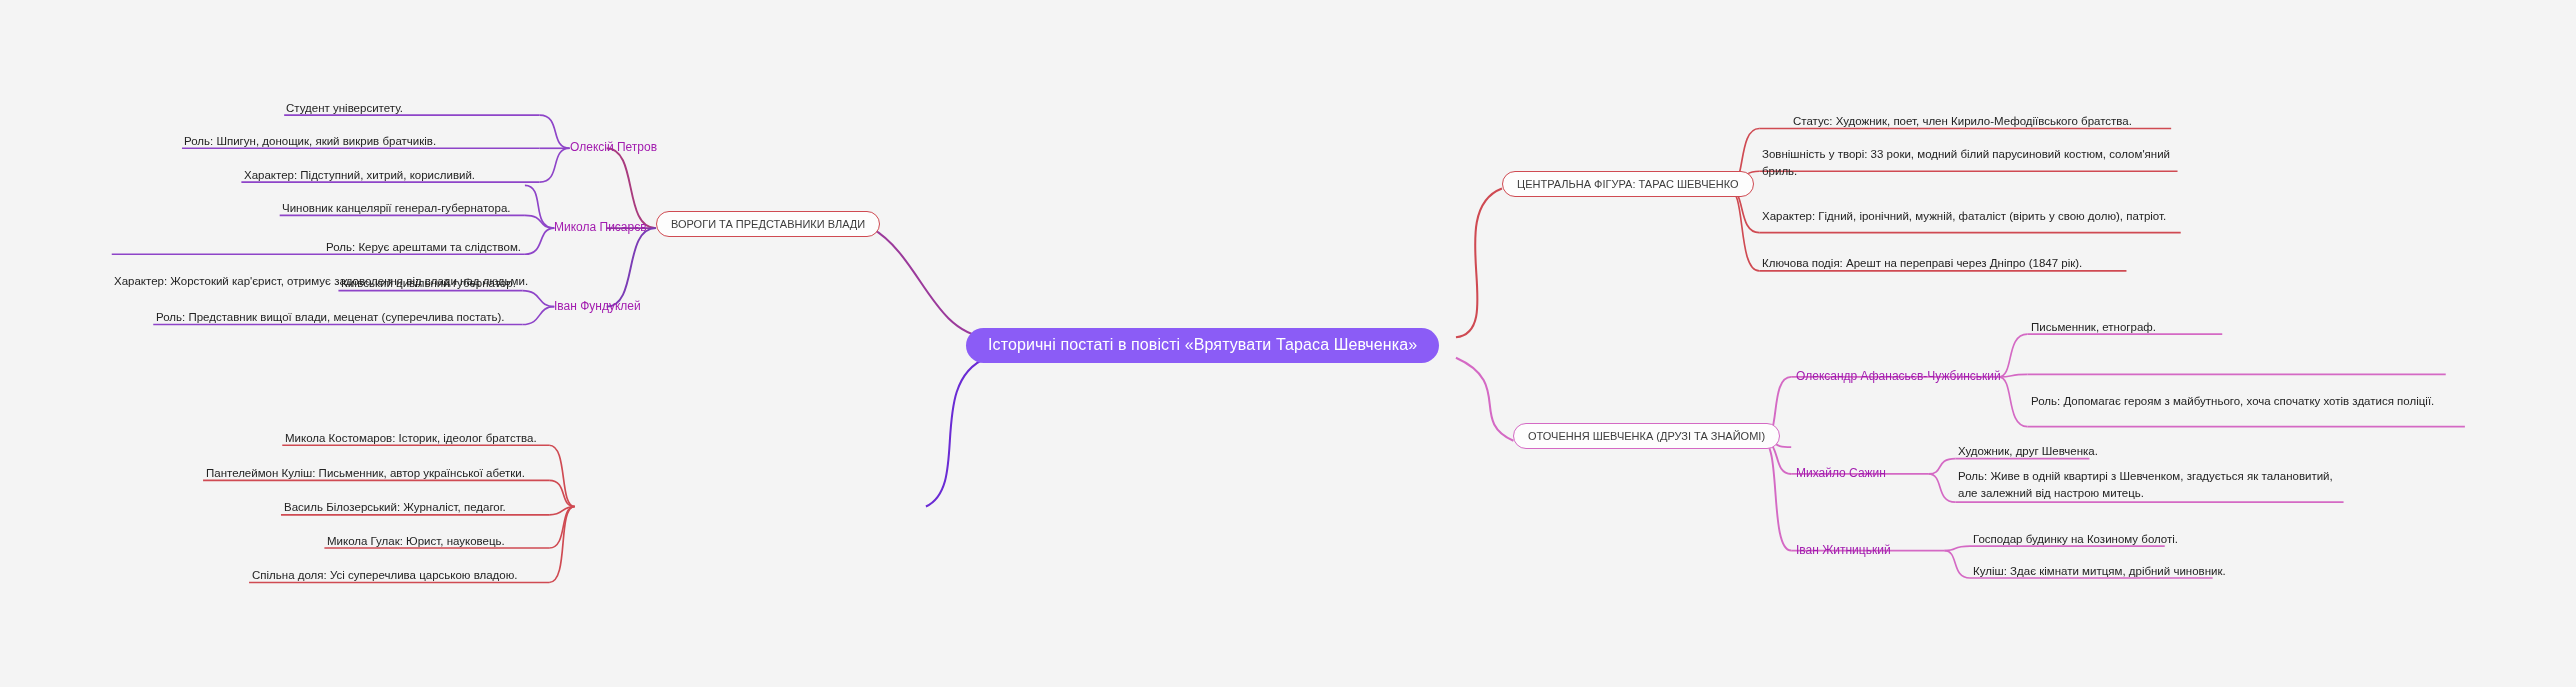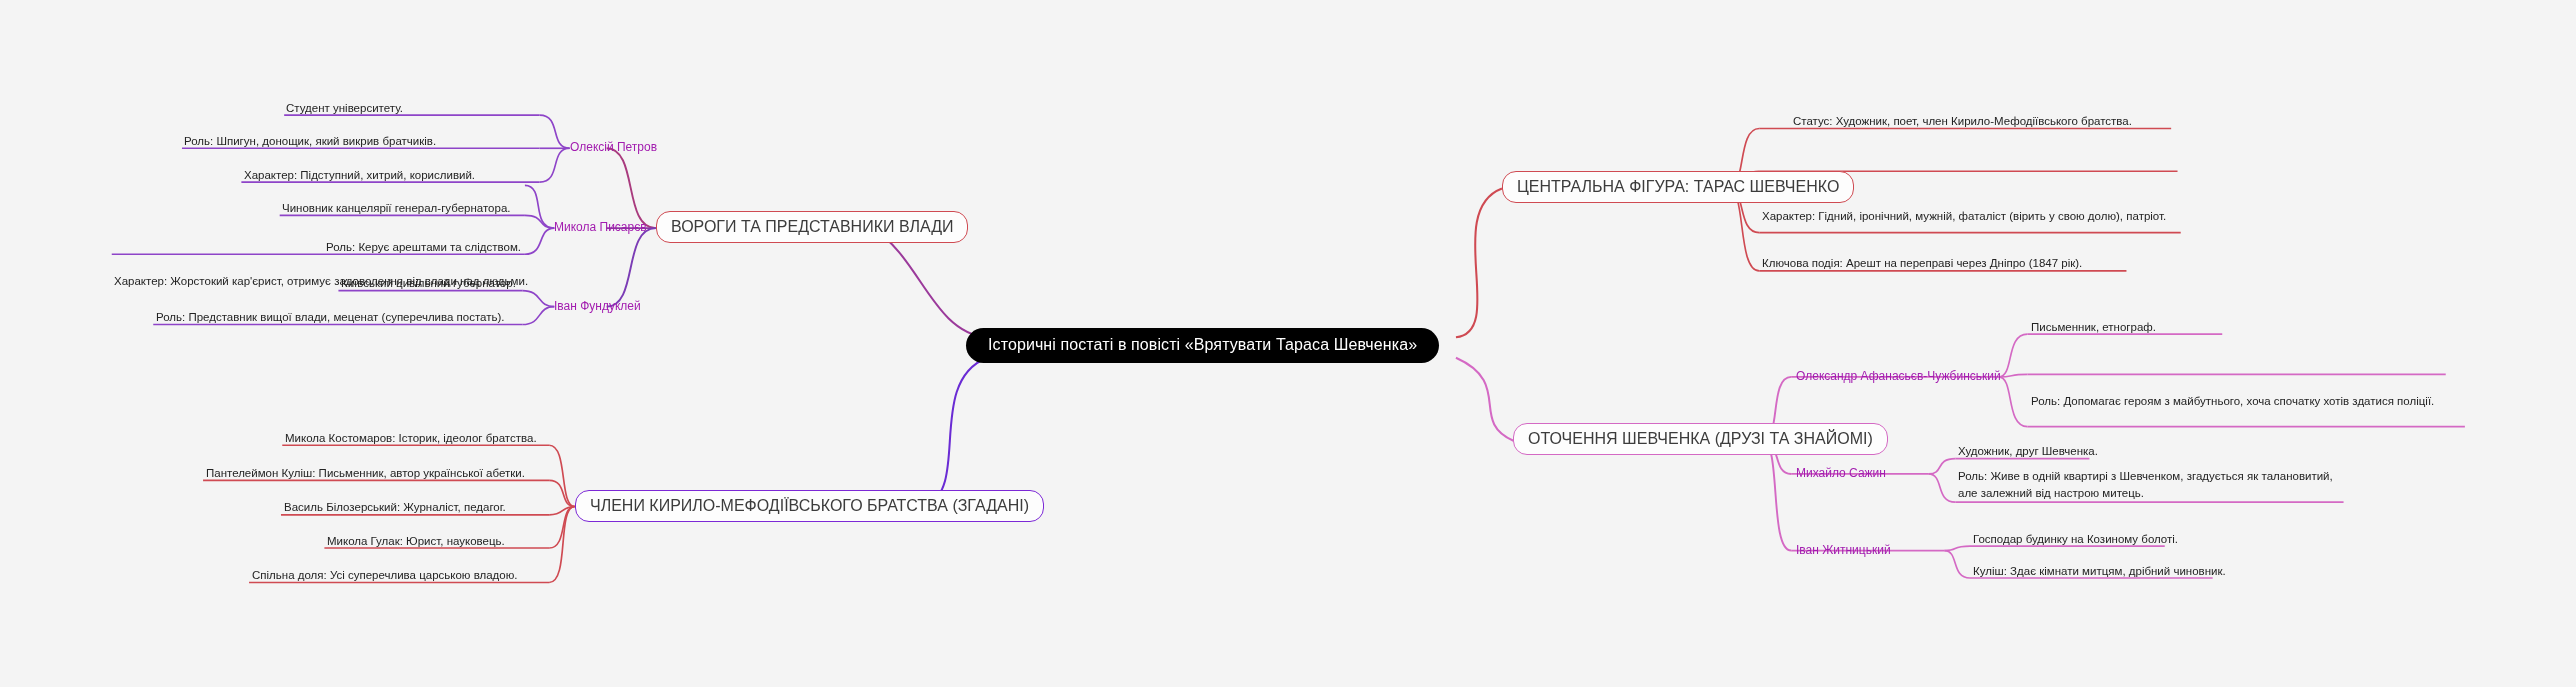--- a/index.html
+++ b/index.html
@@ -10,39 +10,39 @@
     font-family:"Liberation Sans", sans-serif;
     overflow:hidden;
     position:relative;
   }
   #canvas{position:absolute;left:0;top:0;width:2576px;height:688px;}
   svg.links{position:absolute;left:0;top:0;width:2576px;height:688px;pointer-events:none;}
 
   
   .root-node{
     position:absolute;
-    background:#000000;
+    background:#8b5cf6;
     color:#ffffff;
     border-radius:18px;
     padding:8.3px 22px;
     font-size:16px;
     letter-spacing:0.1px;
     white-space:nowrap;
     line-height:1.15;
     box-sizing:border-box;
   }
 
   
   .cat-node{
     position:absolute;
     background:#fdfdfd;
     border:1.9px solid #cf4a52;
     border-radius:14px;
     padding:5.7px 14px;
-    font-size:16px;
+    font-size:11px;
     color:#3c3c3c;
     white-space:nowrap;
     box-sizing:border-box;
     line-height:1.15;
   }
   .cat-node.violet{border-color:#7c28d6;}
   .cat-node.pink{border-color:#d469c4;}
   .cat-node.red{border-color:#cf4a52;}
 
   
@@ -156,31 +156,31 @@
 
   <div class="name-node" style="left:554px;top:220px;">Микола Писарєв</div>
   <div class="leaf left" style="left:282px;top:200px;width:244px;">Чиновник канцелярії генерал-губернатора.</div>
   <div class="leaf left" style="left:326px;top:239px;width:201px;">Роль: Керує арештами та слідством.</div>
   <div class="leaf left" style="left:114px;top:273px;width:415px;">Характер: Жорстокий кар'єрист, отримує задоволення від влади над людьми.</div>
 
   <div class="name-node" style="left:554px;top:299px;">Іван Фундуклей</div>
   <div class="leaf left" style="left:341px;top:275px;width:185px;">Київський цивільний губернатор.</div>
   <div class="leaf left" style="left:156px;top:309px;width:372px;">Роль: Представник вищої влади, меценат (суперечлива постать).</div>
 
-  <div class="cat-node violet" style="left:575px;top:490px;">ЧЛЕНИ КИРИЛО-МЕФОДІЇВСЬКОГО БРАТСТВА (ЗГАДАНІ)</div>
 
   <div class="leaf left" style="left:285px;top:430px;width:263px;">Микола Костомаров: Історик, ідеолог братства.</div>
   <div class="leaf left" style="left:206px;top:465px;width:342px;">Пантелеймон Куліш: Письменник, автор української абетки.</div>
   <div class="leaf left" style="left:284px;top:499px;width:264px;">Василь Білозерський: Журналіст, педагог.</div>
   <div class="leaf left" style="left:327px;top:533px;width:221px;">Микола Гулак: Юрист, науковець.</div>
   <div class="leaf left" style="left:252px;top:567px;width:296px;">Спільна доля: Усі суперечлива царською владою.</div>
 
   <div class="cat-node red" style="left:1502px;top:171px;">ЦЕНТРАЛЬНА ФІГУРА: ТАРАС ШЕВЧЕНКО</div>
 
   <div class="leaf right" style="left:1762px;top:113px;width:434px;margin-left:31px;">Статус: Художник, поет, член Кирило-Мефодіївського братства.</div>
+  <div class="leaf right" style="left:1762px;top:146px;width:441px;">Зовнішність у творі: 33 роки, модний білий парусиновий костюм, солом'яний бриль.</div>
   <div class="leaf right" style="left:1762px;top:208px;width:447px;">Характер: Гідний, іронічний, мужній, фаталіст (вірить у свою долю), патріот.</div>
   <div class="leaf right" style="left:1762px;top:255px;width:421px;">Ключова подія: Арешт на переправі через Дніпро (1847 рік).</div>
 
   <div class="cat-node pink" style="left:1513px;top:423px;">ОТОЧЕННЯ ШЕВЧЕНКА (ДРУЗІ ТА ЗНАЙОМІ)</div>
 
   <div class="name-node" style="left:1796px;top:369px;">Олександр Афанасьєв-Чужбинський</div>
   <div class="leaf right" style="left:2031px;top:319px;width:211px;">Письменник, етнограф.</div>
   <div class="leaf right" style="left:2031px;top:393px;width:434px;">Роль: Допомагає героям з майбутнього, хоча спочатку хотів здатися поліції.</div>
 
   <div class="name-node" style="left:1796px;top:466px;">Михайло Сажин</div>

